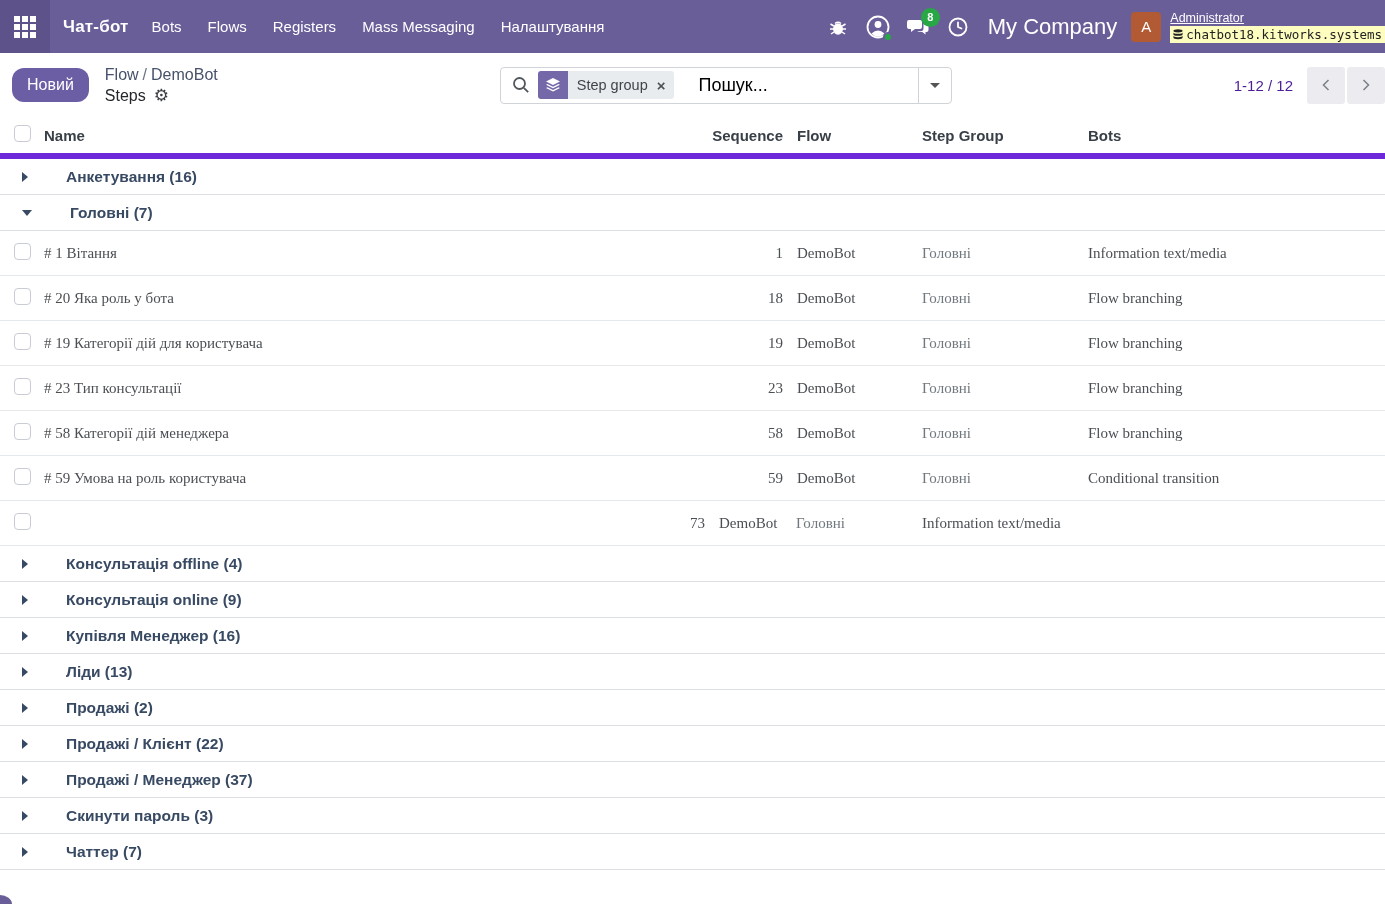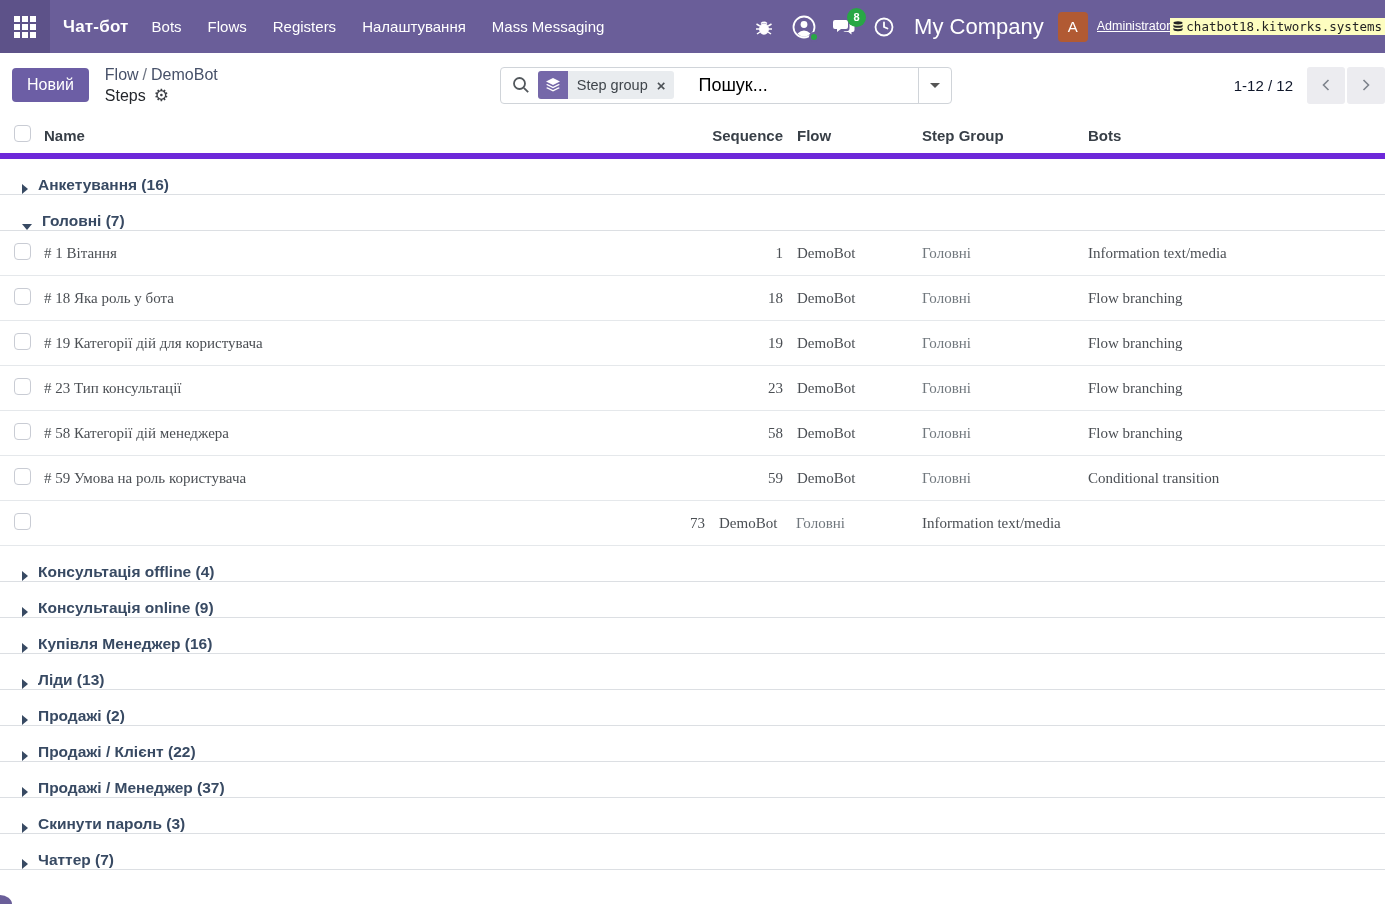--- a/index.html
+++ b/index.html
@@ -21,30 +21,30 @@
     position:relative; cursor:pointer; }
   .badge { position:absolute; top:1px; right:-2px; background:#28a745; color:#fff; min-width:19px;
     height:19px; border-radius:50%; font-size:11px; font-weight:700; display:flex;
     align-items:center; justify-content:center; }
   .presence { position:absolute; bottom:5px; right:5px; width:10px; height:10px;
     border-radius:50%; background:#28a745; border:2px solid #6a5e99; }
   .company { font-size:22px; margin:0 14px 0 10px; cursor:pointer; white-space:nowrap; }
   .avatar { width:30px; height:30px; border-radius:4px; background:#b15a33; color:#fff;
     font-size:15px; display:flex; align-items:center; justify-content:center; flex:0 0 auto;
     cursor:pointer; }
-  .user-block { margin-left:9px; display:flex; flex-direction:row; justify-content:center;
+  .user-block { margin-left:9px; display:flex; flex-direction:column; justify-content:center;
     overflow:hidden; cursor:pointer; }
   .user-name { font-size:12.5px; text-decoration:underline; line-height:16px; }
   .db-chip { background:#fdfdc0; color:#222; font-family:"DejaVu Sans Mono", monospace;
     font-size:12.5px; line-height:17px; padding:0 3px; display:flex; align-items:center;
     gap:3px; white-space:nowrap; }
 
   
   .control-panel { height:64px; display:flex; align-items:center; padding:0 14px 0 12px; }
-  .btn-new { background:#6c5ea5; color:#fff; border:none; border-radius:4px; font-size:16px;
+  .btn-new { background:#6c5ea5; color:#fff; border:none; border-radius:12px; font-size:16px;
     padding:8px 15px; cursor:pointer; font-family:inherit; }
   .breadcrumb { margin-left:16px; line-height:21px; }
   .bc-line1 { font-size:16px; color:#475169; }
   .bc-link { cursor:pointer; }
   .bc-sep { color:#6b7280; margin:0 4px; }
   .bc-line2 { font-size:16px; color:#23262b; display:flex; align-items:center; gap:8px; }
   .gear { font-size:17px; color:#3d4046; cursor:pointer; line-height:1; }
 
   .search-wrap { margin-left:auto; margin-right:auto; width:452px; height:37px;
     border:1px solid #d0d4d9; border-radius:4px; display:flex; align-items:center;
@@ -57,41 +57,41 @@
     font-size:14.5px; color:#3f454b; gap:9px; }
   .facet-x { color:#4c5156; font-size:15px; font-weight:700; cursor:pointer; line-height:1; }
   .search-ph { margin-left:24px; font-size:18px; color:#000000; flex:1 1 auto; white-space:nowrap;
     overflow:hidden; }
   .search-toggle { width:33px; align-self:stretch; border-left:1px solid #d0d4d9; display:flex;
     align-items:center; justify-content:center; cursor:pointer; }
   .caret-dn { width:0; height:0; border-left:5px solid transparent; border-right:5px solid transparent;
     border-top:5px solid #555; }
 
   .pager { display:flex; align-items:center; margin-right:-14px; }
-  .pager-range { font-size:15px; color:#0f172a; margin-right:14px; white-space:nowrap; }
+  .pager-range { font-size:15px; color:#4c1d95; margin-right:14px; white-space:nowrap; }
   .pager-btn { width:38px; height:37px; background:#ececf0; border:none; border-radius:3px;
     display:flex; align-items:center; justify-content:center; cursor:pointer; }
   .pager-btn + .pager-btn { margin-left:2px; }
 
   
   :root { --cols: 44px minmax(0,1fr) 78px 126px 166px 310px; }
   .list { width:100%; }
   .lrow { display:grid; grid-template-columns:var(--cols); align-items:center; }
   .header-row { height:42px; border-bottom:6px solid #6d28d9; font-size:15px; font-weight:700;
     color:#383f47; }
   .cell-cb { padding-left:14px; }
   .checkbox { width:17px; height:17px; border:1px solid #c9ccd4; border-radius:4px; background:#fff;
     display:inline-block; cursor:pointer; }
   .col-seq { text-align:right; }
   .col-flow { padding-left:14px; }
   .col-sg { padding-left:13px; }
   .col-type { padding-left:13px; }
 
-  .group-row { height:36px; display:flex; align-items:flex-end; border-bottom:1px solid #dcdfe3;
-    padding-left:22px; cursor:pointer; }
+  .group-row { height:36px; display:flex; align-items:center; border-bottom:1px solid #dcdfe3;
+    padding-left:22px; cursor:pointer;gap:28px; }
   .group-row .glabel { font-size:15.5px; font-weight:700; color:#384a63; margin-left:10px; }
   .caret-right { width:0; height:0; border-top:5px solid transparent; border-bottom:5px solid transparent;
     border-left:6px solid #384a63; }
   .caret-down { width:0; height:0; border-left:5px solid transparent; border-right:5px solid transparent;
     border-top:6px solid #384a63; }
 
   .data-row { height:45px; border-bottom:1px solid #e5e8eb; font-size:15px; color:#4b4f54;
     cursor:pointer;font-family:Liberation Serif, serif; }
   .data-row .col-sg { color:#70777d; }
 
@@ -113,22 +113,22 @@
         <span></span>
         <span></span>
         <span></span>
     </div>
   </div>
   <div class="app-title">Чат-бот</div>
   <nav class="nav">
       <div class="nav-item">Bots</div>
       <div class="nav-item">Flows</div>
       <div class="nav-item">Registers</div>
+      <div class="nav-item">Mass Messaging</div>
       <div class="nav-item">Налаштування</div>
-      <div class="nav-item">Mass Messaging</div>
     </nav>
 
   <div class="tb-right">
     <div class="tb-icon">
       <svg width="20" height="20" viewBox="0 0 20 20" fill="none" stroke="#fff" stroke-width="1.5">
         <ellipse cx="10" cy="12" rx="4.2" ry="5" fill="#fff"></ellipse>
         <path d="M7 6.5 Q10 4 13 6.5" fill="none"></path>
         <line x1="10" y1="8" x2="10" y2="16"></line>
         <line x1="5.8" y1="9" x2="2.5" y2="7"></line>
           <line x1="5.8" y1="12" x2="2" y2="12"></line>
@@ -249,21 +249,21 @@
       <div class="lrow data-row">
     <div class="cell-cb"><span class="checkbox"></span></div>
     <div># 1 Вітання</div>
     <div class="col-seq">1</div>
     <div class="col-flow">DemoBot</div>
     <div class="col-sg">Головні</div>
     <div class="col-type">Information text/media</div>
   </div>
       <div class="lrow data-row">
     <div class="cell-cb"><span class="checkbox"></span></div>
-    <div># 18 Яка роль у бота</div>
+    <div># 20 Яка роль у бота</div>
     <div class="col-seq">18</div>
     <div class="col-flow">DemoBot</div>
     <div class="col-sg">Головні</div>
     <div class="col-type">Flow branching</div>
   </div>
       <div class="lrow data-row">
     <div class="cell-cb"><span class="checkbox"></span></div>
     <div># 19 Категорії дій для користувача</div>
     <div class="col-seq">19</div>
     <div class="col-flow">DemoBot</div>

